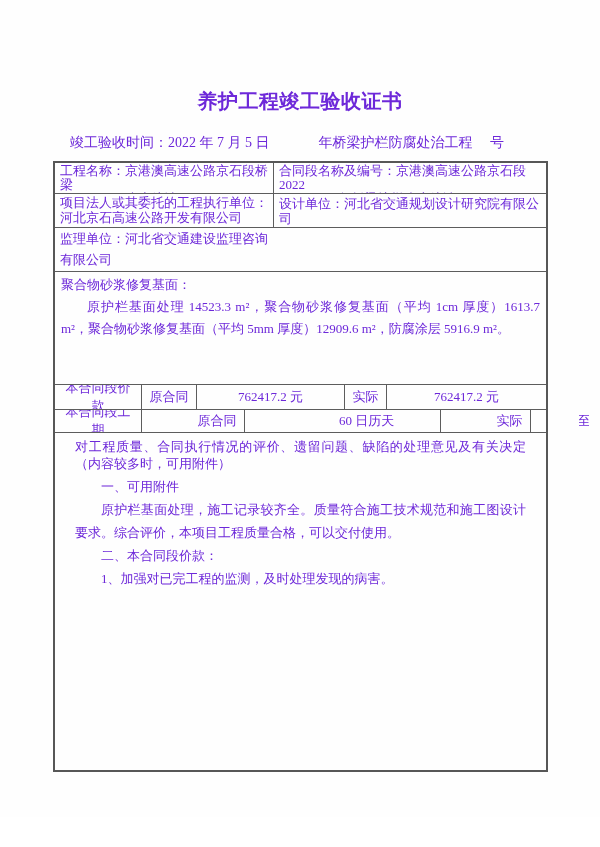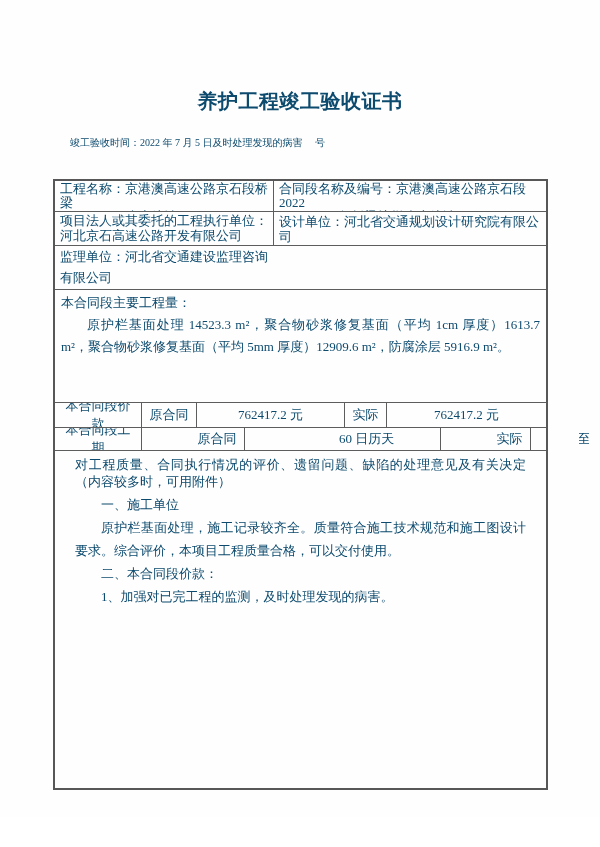--- a/index.html
+++ b/index.html
@@ -4,42 +4,42 @@
 <style>
   * { box-sizing: border-box; }
   html, body { margin: 0; padding: 0; background: #ffffff; }
   .page {
     position: relative;
     width: 600px;
     height: 817px;
     margin: 0;
     background: #fefefe;
     font-family: "Liberation Serif", "DejaVu Serif", serif;
-    color: #0c4a6e;
+    color: #6d28d9;
     overflow: hidden;
   }
   .doc-title {
     margin: 0;
     padding-top: 88px;
     text-align: center;
     font-size: 20px;
     line-height: 26px;
     font-weight: 700;
     letter-spacing: 0.5px;
   }
   .subtitle-row {
     display: flex;
-    justify-content: flex-start;
+    justify-content: space-between;
     margin-top: 20px;
     padding: 0 96px 0 70px;
-    font-size: 10px;
+    font-size: 14px;
     line-height: 18px;
   }
   .cert-table {
-    margin: 27px 0 0 53px;
+    margin: 9px 0 0 53px;
     width: 495px;
     border: 2px solid #575757;
     font-size: 13px;
   }
   .row {
     display: grid;
     border-bottom: 1px solid #5d5d5d;
   }
   .row:last-child { border-bottom: none; }
   .two-col  { grid-template-columns: 219px 1fr; }
@@ -94,21 +94,21 @@
 </style>
 </head>
 <body>
 
 <div class="page">
 
   <h1 class="doc-title">养护工程竣工验收证书</h1>
 
   <div class="subtitle-row">
     <span>竣工验收时间：2022 年 7 月 5 日</span>
-    <span>及时处理发现的病害　 号</span>
+    <span>年桥梁护栏防腐处治工程　 号</span>
   </div>
 
   <div class="cert-table">
 
     <div class="row two-col h-r1 lh14">
       <div class="cell">
         <div class="line">工程名称：京港澳高速公路京石段桥梁</div>
         <div class="line line-center">防腐处治工程</div>
       </div>
       <div class="cell">
@@ -128,21 +128,21 @@
     </div>
 
     <div class="row two-col h-r3 lh21">
       <div class="cell vcenter">
         <div class="line">监理单位：河北省交通建设监理咨询有限公司</div>
       </div>
     </div>
 
     <div class="row h-r4">
       <div class="cell qty-cell">
-        <div class="qty-heading">本合同段主要工程量：</div>
+        <div class="qty-heading">聚合物砂浆修复基面：</div>
         <p class="qty-body">原护栏基面处理 14523.3 m²，聚合物砂浆修复基面（平均 1cm 厚度）1613.7 m²，聚合物砂浆修复基面（平均 5mm 厚度）12909.6 m²，防腐涂层 5916.9 m²。</p>
       </div>
     </div>
 
     <div class="row five-col h-r5">
       <div class="cell ccenter">本合同段价款</div>
       <div class="cell ccenter">原合同</div>
       <div class="cell ccenter">762417.2 元</div>
       <div class="cell ccenter">实际</div>
       <div class="cell ccenter">762417.2 元</div>
@@ -152,21 +152,21 @@
       <div class="cell ccenter">本合同段工期</div>
       <div class="cell ccenter">原合同</div>
       <div class="cell ccenter">60 日历天</div>
       <div class="cell ccenter">实际</div>
       <div class="cell ccenter">5 月 18 日至 6 月 23 日</div>
     </div>
 
     <div class="row h-r7">
       <div class="cell eval-cell">
         <p class="eval-intro">对工程质量、合同执行情况的评价、遗留问题、缺陷的处理意见及有关决定（内容较多时，可用附件）</p>
-        <p class="eval-para">一、施工单位</p>
+        <p class="eval-para">一、可用附件</p>
         <p class="eval-para">原护栏基面处理，施工记录较齐全。质量符合施工技术规范和施工图设计要求。综合评价，本项目工程质量合格，可以交付使用。</p>
         <p class="eval-para">二、本合同段价款：</p>
         <p class="eval-para">1、加强对已完工程的监测，及时处理发现的病害。</p>
       </div>
     </div>
 
   </div>
 </div>
 
 </body></html>

